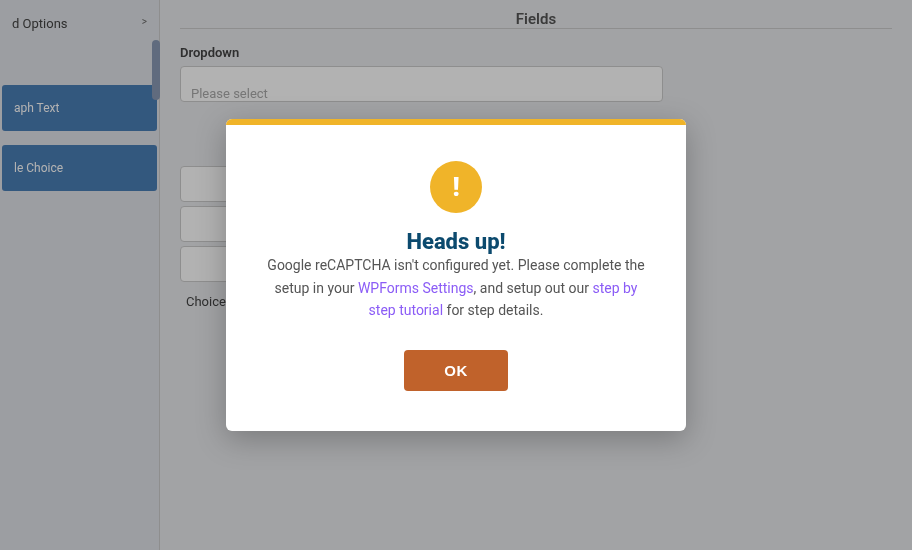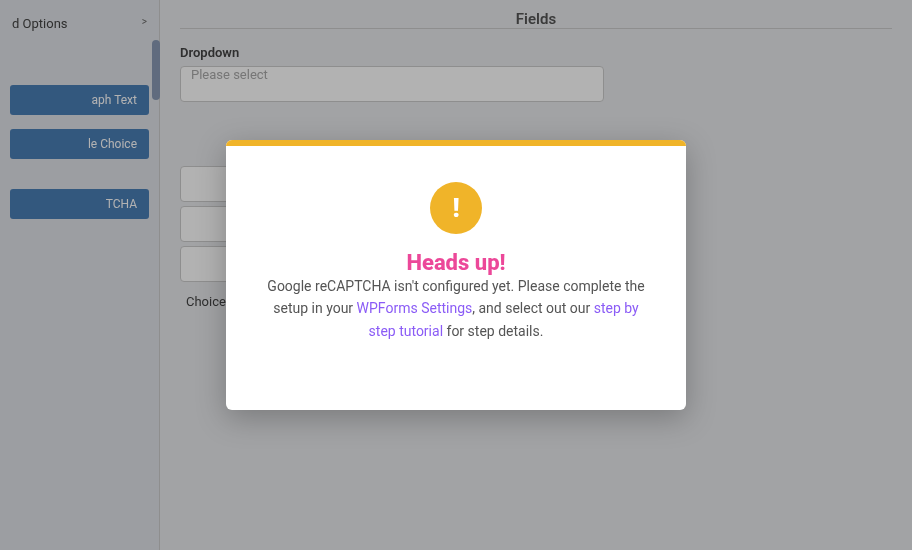--- a/index.html
+++ b/index.html
@@ -56,27 +56,27 @@
       font-size: 10px;
       color: #666;
     }
 
     .sidebar-spacer {
       height: 30px;
     }
 
     .sidebar-btn {
       display: block;
-      margin: 4px 10px;
-      padding: 8px 12px;
+      margin: 4px 2px;
+      padding: 16px 12px;
       background: #4a7eb5;
       color: white;
       font-size: 12px;
       border-radius: 3px;
-      text-align: right;
+      text-align: left;
       cursor: pointer;
     }
 
     .sidebar-btn.captcha {
       margin-top: 20px;
     }
 
     
     .main-content {
       flex: 1;
@@ -98,30 +98,30 @@
     }
 
     .field-label {
       font-size: 13px;
       font-weight: 600;
       color: #444;
       margin-bottom: 6px;
     }
 
     .field-input {
-      width: 424px;
+      width: 483px;
       height: 36px;
       border: 1px solid #ccc;
       border-radius: 4px;
       padding: 0 10px;
       font-size: 13px;
       color: #999;
       background: white;
       display: flex;
-      align-items: flex-start;
+      align-items: flex-end;
     }
 
     .field-select {
       width: 480px;
       height: 36px;
       border: 1px solid #ccc;
       border-radius: 4px;
       padding: 0 10px;
       font-size: 13px;
       color: #333;
@@ -191,21 +191,21 @@
       align-items: center;
       justify-content: center;
       font-size: 26px;
       font-weight: 900;
       color: white;
     }
 
     .modal-title {
       font-size: 22px;
       font-weight: 800;
-      color: #ec4899;
+      color: #0c4a6e;
     }
 
     .modal-text {
       font-size: 14px;
       color: #555;
       line-height: 1.6;
       margin-bottom: 28px;
     }
 
     .modal-text a {
@@ -245,21 +245,20 @@
 <div class="bg-layout">
 
   <div class="sidebar">
     <div class="sidebar-item-adv">
       <span>d Options</span>
       <span class="sidebar-chevron">&gt;</span>
     </div>
     <div class="sidebar-spacer"></div>
     <div class="sidebar-btn">aph Text</div>
     <div class="sidebar-btn">le Choice</div>
-    <div class="sidebar-btn captcha">TCHA</div>
   </div>
   <div class="sidebar-scroll-indicator"></div>
 
   <div class="main-content">
     <div class="fields-header">Fields</div>
 
     <div class="field-block">
       <div class="field-label">Dropdown</div>
       <div class="field-input">
         <span style="color:#aaa;font-size:13px;">Please select</span>
@@ -292,17 +291,18 @@
   <div class="modal">
     <div class="modal-top-bar"></div>
     <div class="modal-body">
       <div class="modal-icon-wrap">
         <div class="modal-icon">
           <span>!</span>
         </div>
       </div>
       <div class="modal-title">Heads up!</div>
       <div class="modal-text">
-        <span>Google reCAPTCHA isn't configured yet. Please complete the setup in your </span><a>WPForms Settings</a><span>, and select out our </span><a>step by step tutorial</a><span> for step details.</span>
-      </div>
+        <span>Google reCAPTCHA isn't configured yet. Please complete the setup in your </span><a>WPForms Settings</a><span>, and setup out our </span><a>step by step tutorial</a><span> for step details.</span>
+      </div>
+      <button class="modal-ok-btn">OK</button>
     </div>
   </div>
 </div>
 
 </body></html>

